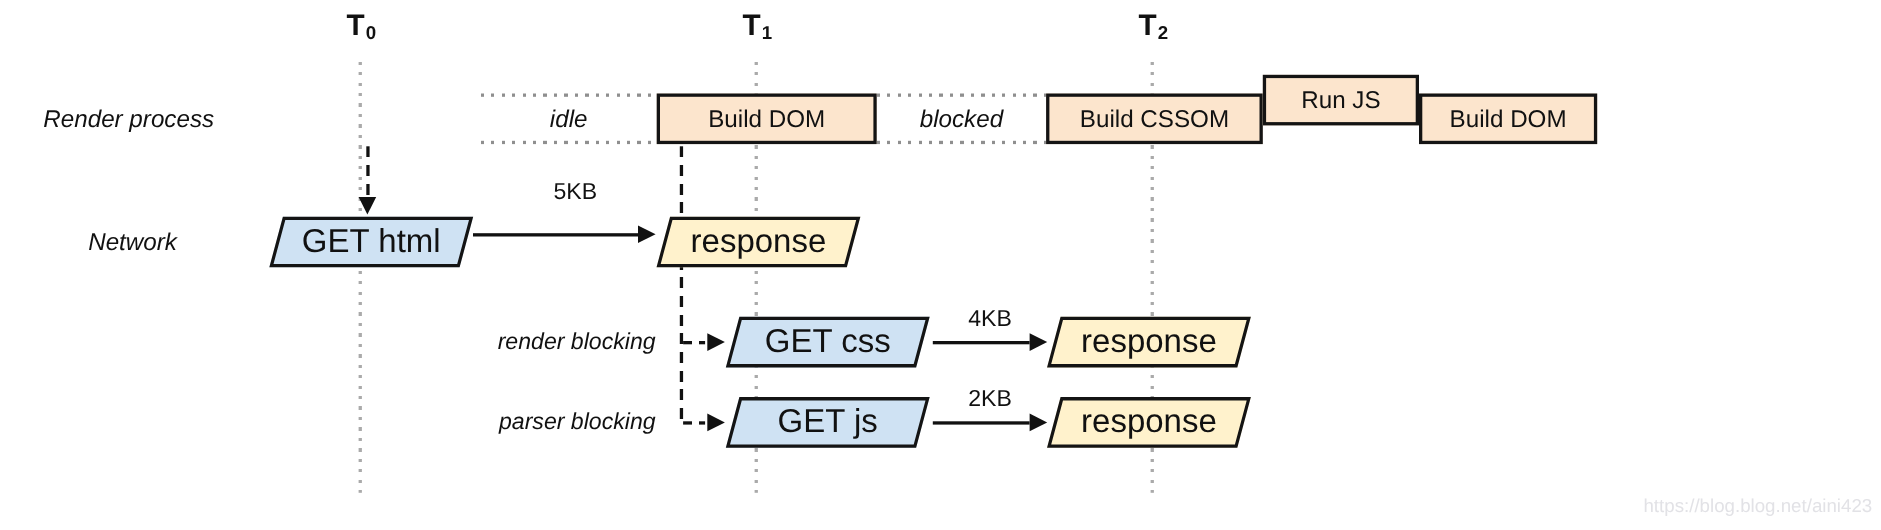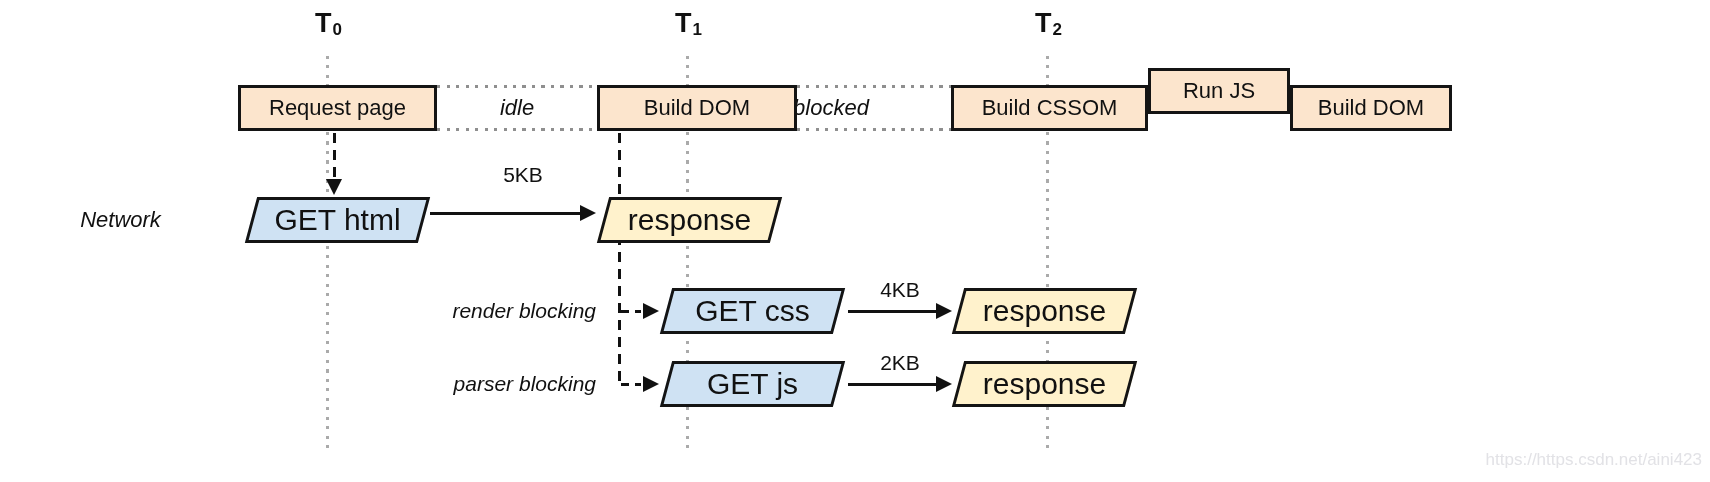--- a/index.html
+++ b/index.html
@@ -64,32 +64,32 @@
 <div id="stage">
 
   <div class="vline-dotted" style="left:326px; top:56px; height:392px;"></div>
   <div class="vline-dotted" style="left:686px; top:56px; height:392px;"></div>
   <div class="vline-dotted" style="left:1046px; top:56px; height:392px;"></div>
 
   <div class="tmark" style="left:288px; top:8px;"><span>T</span><span class="sub">0</span></div>
   <div class="tmark" style="left:648px; top:8px;"><span>T</span><span class="sub">1</span></div>
   <div class="tmark" style="left:1008px; top:8px;"><span>T</span><span class="sub">2</span></div>
 
+  <div class="lane-label" style="left:22px; top:85px; width:190px; height:46px;">Render process</div>
 
-  <div class="task-box" style="left:238px; top:85px; width:199px;">Request page</div>
 
   <div class="hline-dotted" style="left:437px; top:85px; width:160px;"></div>
   <div class="hline-dotted" style="left:437px; top:128px; width:160px;"></div>
   <div class="region-label" style="left:437px; top:85px; width:160px;">idle</div>
 
   <div class="task-box" style="left:597px; top:85px; width:200px;">Build DOM</div>
 
   <div class="hline-dotted" style="left:797px; top:85px; width:154px;"></div>
   <div class="hline-dotted" style="left:797px; top:128px; width:154px;"></div>
-  <div class="region-label" style="left:754px; top:85px; width:154px;">blocked</div>
+  <div class="region-label" style="left:797px; top:85px; width:154px;">blocked</div>
 
   <div class="task-box" style="left:951px; top:85px; width:197px;">Build CSSOM</div>
   <div class="task-box" style="left:1148px; top:68px; width:142px;">Run JS</div>
   <div class="task-box" style="left:1290px; top:85px; width:162px;">Build DOM</div>
 
   <div class="vline-dashed" style="left:333px; top:133px; height:46px;"></div>
   <div class="head-down" style="left:326px; top:179px;"></div>
 
   <div class="vline-dashed" style="left:618px; top:133px; height:254px;"></div>
 
@@ -138,15 +138,15 @@
 
   <div class="kb" style="left:855px; top:351px; width:90px;">2KB</div>
   <div class="shaft" style="left:848px; top:383px; width:88px;"></div>
   <div class="head-right" style="left:936px; top:376px;"></div>
 
   <div class="para resp" style="left:958px; top:361px;">
     <div class="shape"></div>
     <div class="lbl">response</div>
   </div>
 
-  <div class="watermark" style="left:1472px; top:450px;">https://https.csdn.net/aini423</div>
+  <div class="watermark" style="left:1472px; top:450px;">https://blog.blog.net/aini423</div>
 
 </div>
 
 </body></html>

